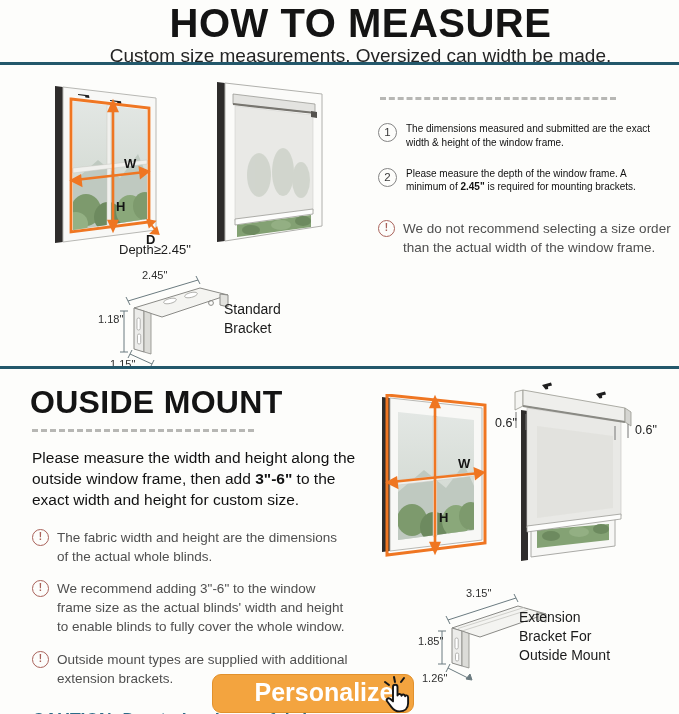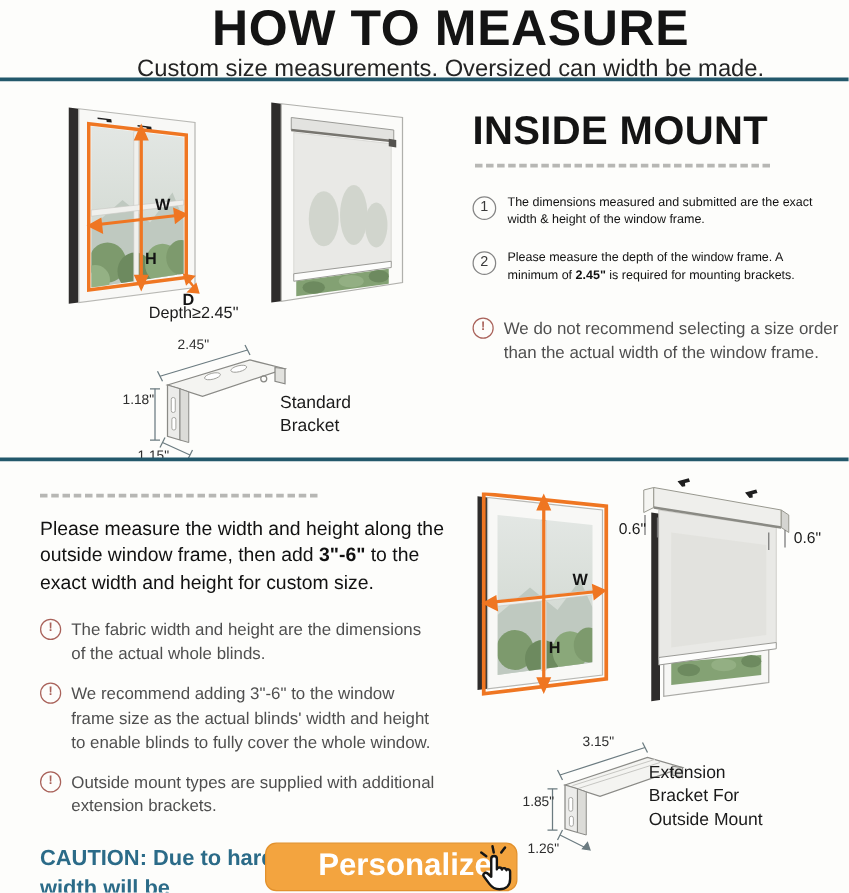--- a/index.html
+++ b/index.html
@@ -147,45 +147,45 @@
         <line x1="22" y1="43" x2="30" y2="43"></line>
         <line x1="22" y1="84" x2="30" y2="84"></line>
       <line x1="32" y1="86" x2="54" y2="96"></line>
         <line x1="30" y1="90" x2="34" y2="82"></line>
         <line x1="52" y1="100" x2="56" y2="92"></line>
     </g>
     <text x="44" y="11" font-size="11" fill="#2f2f2f">2.45"</text>
     <text x="0" y="55" font-size="11" fill="#2f2f2f">1.18"</text>
     <text x="12" y="100" font-size="11" fill="#2f2f2f">1.15"</text>
   </svg>
-  <div class="bracket-label" style="left:224px;top:312px">Standard
+  <div class="bracket-label" style="left:224px;top:300px">Standard
 Bracket</div>
 
   <div id="inside-col">
-    <h2 class="sec-title">INSIDE MOUNT</h2>
     <div class="dashes"></div>
 
     <div class="step">
       <span class="numcircle">1</span>
       <span class="step-text"><span>The dimensions measured and submitted are the exact width &amp; height of the window frame.</span><span class="b"></span><span></span></span>
     </div>
     <div class="step">
       <span class="numcircle">2</span>
       <span class="step-text"><span>Please measure the depth of the window frame. A minimum of </span><span class="b">2.45"</span><span> is required for mounting brackets.</span></span>
     </div>
 
     <div class="warnrow" id="inside-note">
       <span class="warnicon">!</span>
       <span>We do not recommend selecting a size order than the actual width of the window frame.</span>
     </div>
   </div>
 
   <div class="divider" id="div2"></div>
 
   <div id="outside-col">
+    <h2 class="sec-title">OUSIDE MOUNT</h2>
     <div class="dashes"></div>
 
     <p id="outside-intro"><span>Please measure the width and height along the outside window frame, then add </span><span class="b">3"-6"</span><span> to the exact width and height for custom size.</span></p>
 
     <div id="outside-notes">
       <div class="warnrow">
         <span class="warnicon">!</span>
         <span>The fabric width and height are the dimensions of the actual whole blinds.</span>
       </div>
       <div class="warnrow">

